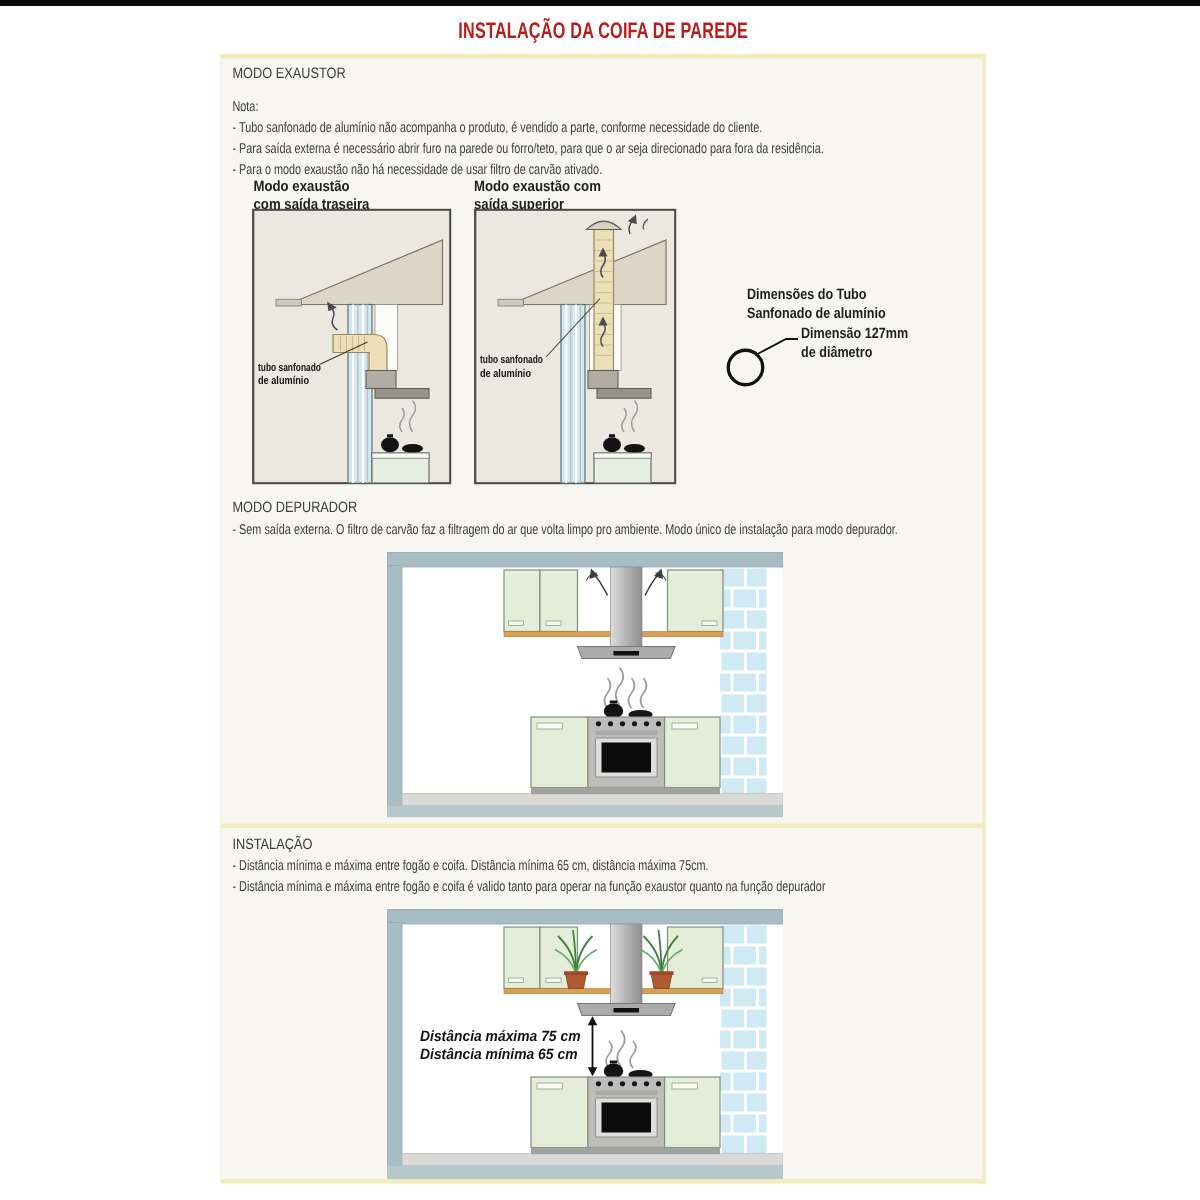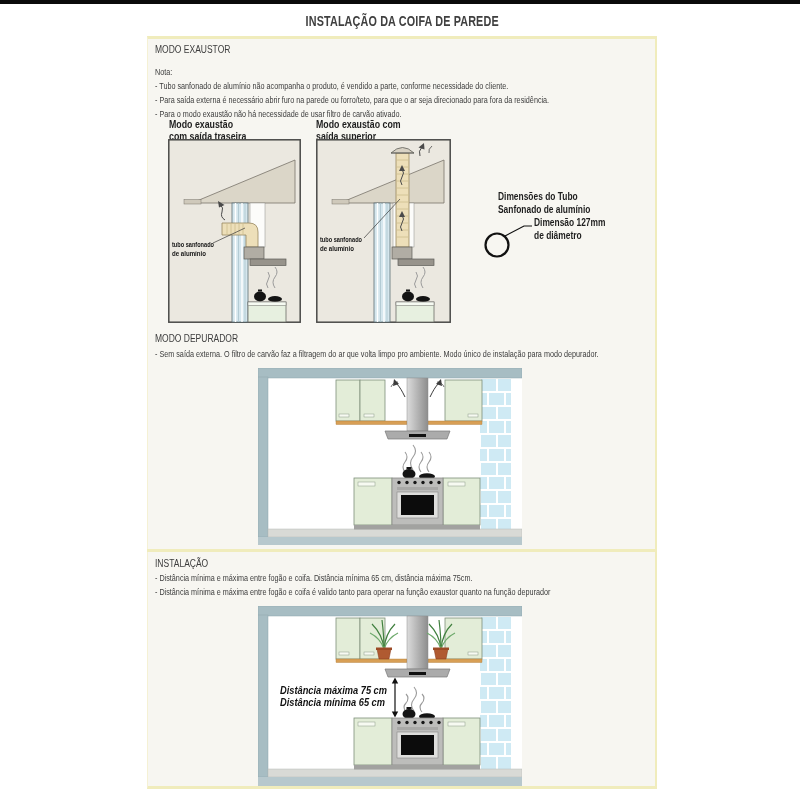--- a/index.html
+++ b/index.html
@@ -2,21 +2,21 @@
 <html><head>
 <meta charset="utf-8">
 <style>
   * { box-sizing: border-box; margin: 0; padding: 0; }
   html,body { width: 800px; height: 800px; background: #ffffff; overflow: hidden;
     font-family: "Liberation Sans", sans-serif; color: #2e2e2e; }
   .abs { position: absolute; }
   #stage { position: relative; width: 800px; height: 800px; }
   #top-bar { left: 0; top: 0; width: 800px; height: 4px; background: #0a0a0a; }
   #doc-title { left: 147px; top: 12px; width: 510px; text-align: center;
-    font-size: 15px; font-weight: bold; color: #404040; letter-spacing: 0.2px; }
+    font-size: 15px; font-weight: bold; color: #b91c1c; letter-spacing: 0.2px; }
   #doc-title span { display: inline-block; transform: scaleX(0.72); transform-origin: center; white-space: nowrap; }
   #panel { left: 147px; top: 36px; width: 510px; height: 753px; background: #f7f6f1;
     border-top: 3px solid #f0ecbc; border-bottom: 3px solid #f0ecbc;
     border-left: 1px solid #f5f1d4; border-right: 2px solid #f0ecbc; }
   .rule-mid { left: 147px; top: 549px; width: 510px; height: 3px; background: #f0ecbc; }
   .sec-head { font-size: 10px; color: #3c3c3c; transform: scaleX(0.85); transform-origin: 0 0; white-space: nowrap; }
   .body-line { font-size: 9.5px; color: #3c3c3c; transform: scaleX(0.76); transform-origin: 0 0; white-space: nowrap; }
   .diag-title { font-size: 10px; font-weight: bold; color: #1e1e1e; line-height: 12px;
     transform: scaleX(0.88); transform-origin: 0 0; white-space: nowrap; }
   .dim-head { font-size: 10px; font-weight: bold; color: #1e1e1e; line-height: 12.5px;

